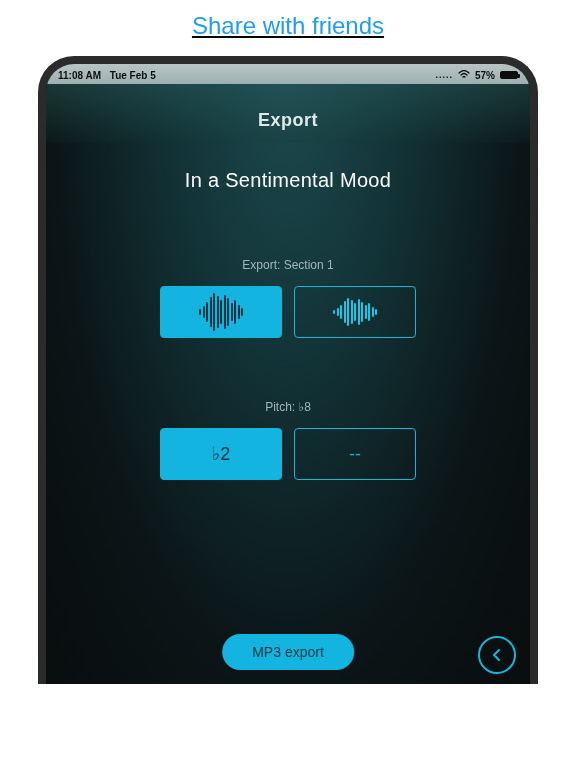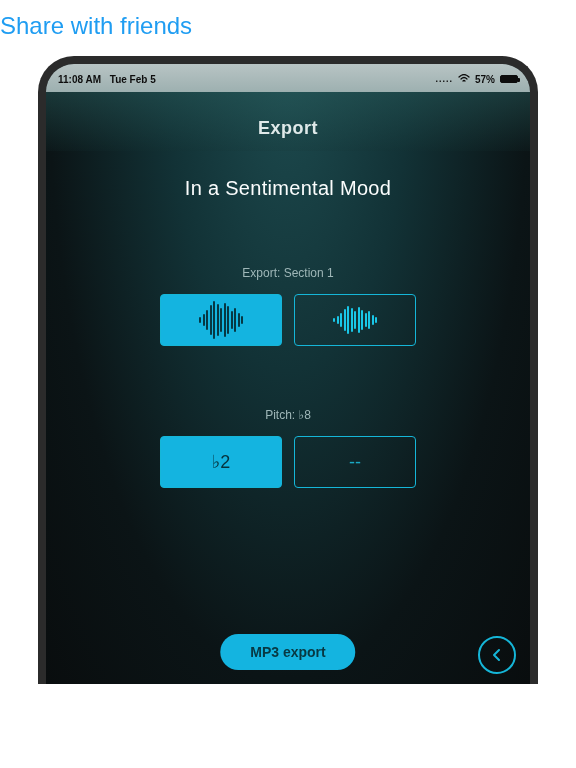--- a/index.html
+++ b/index.html
@@ -4,22 +4,23 @@
   <style>
     * { box-sizing: border-box; margin: 0; padding: 0; }
     html, body {
       width: 576px;
       height: 768px;
       overflow: hidden;
       font-family: -apple-system, "Helvetica Neue", Helvetica, Arial, sans-serif;
       background: #fff;
     }
     .promo-header {
-      text-align: left;
+      text-align: center;
       padding: 12px 0 8px;
+      text-decoration: underline;
     }
     .promo-title {
       color: #1f9df2;
       font-size: 24px;
       font-weight: 400;
     }
     .promo-sub {
       color: #5c5c5c;
       font-size: 18px;
       line-height: 1.3;
@@ -42,21 +43,21 @@
       inset: 0;
       background: radial-gradient(ellipse at 50% 0%, #1d4b4f 0%, #123236 35%, #0b1416 70%, #090d0e 100%);
       display: flex;
       flex-direction: column;
     }
     
     .status-bar {
       display: flex;
       align-items: center;
       justify-content: space-between;
-      height: 28px;
+      height: 20px;
       padding: 2px 12px 0;
       font-size: 10px;
       color: #0d0d0d;
       background: linear-gradient(#b8c4c4, #9db0b0);
       font-weight: 600;
     }
     .status-left span { margin-right: 6px; }
     .status-right { display: flex; align-items: center; gap: 5px; }
     .battery {
       display:inline-block; width:18px; height:8px;
@@ -156,21 +157,21 @@
       position:absolute;
       bottom:14px;
       left:50%;
       transform:translateX(-50%);
       background:#14b4e0;
       color:#083842;
       border:none;
       border-radius:20px;
       padding:10px 30px;
       font-size:14px;
-      font-weight:700;
+      font-weight:400;
       cursor:pointer;
     }
     .back-ring {
       position:absolute;
       right:14px;
       bottom:10px;
       width:38px;
       height:38px;
       border:2px solid #15b6d8;
       border-radius:50%;

